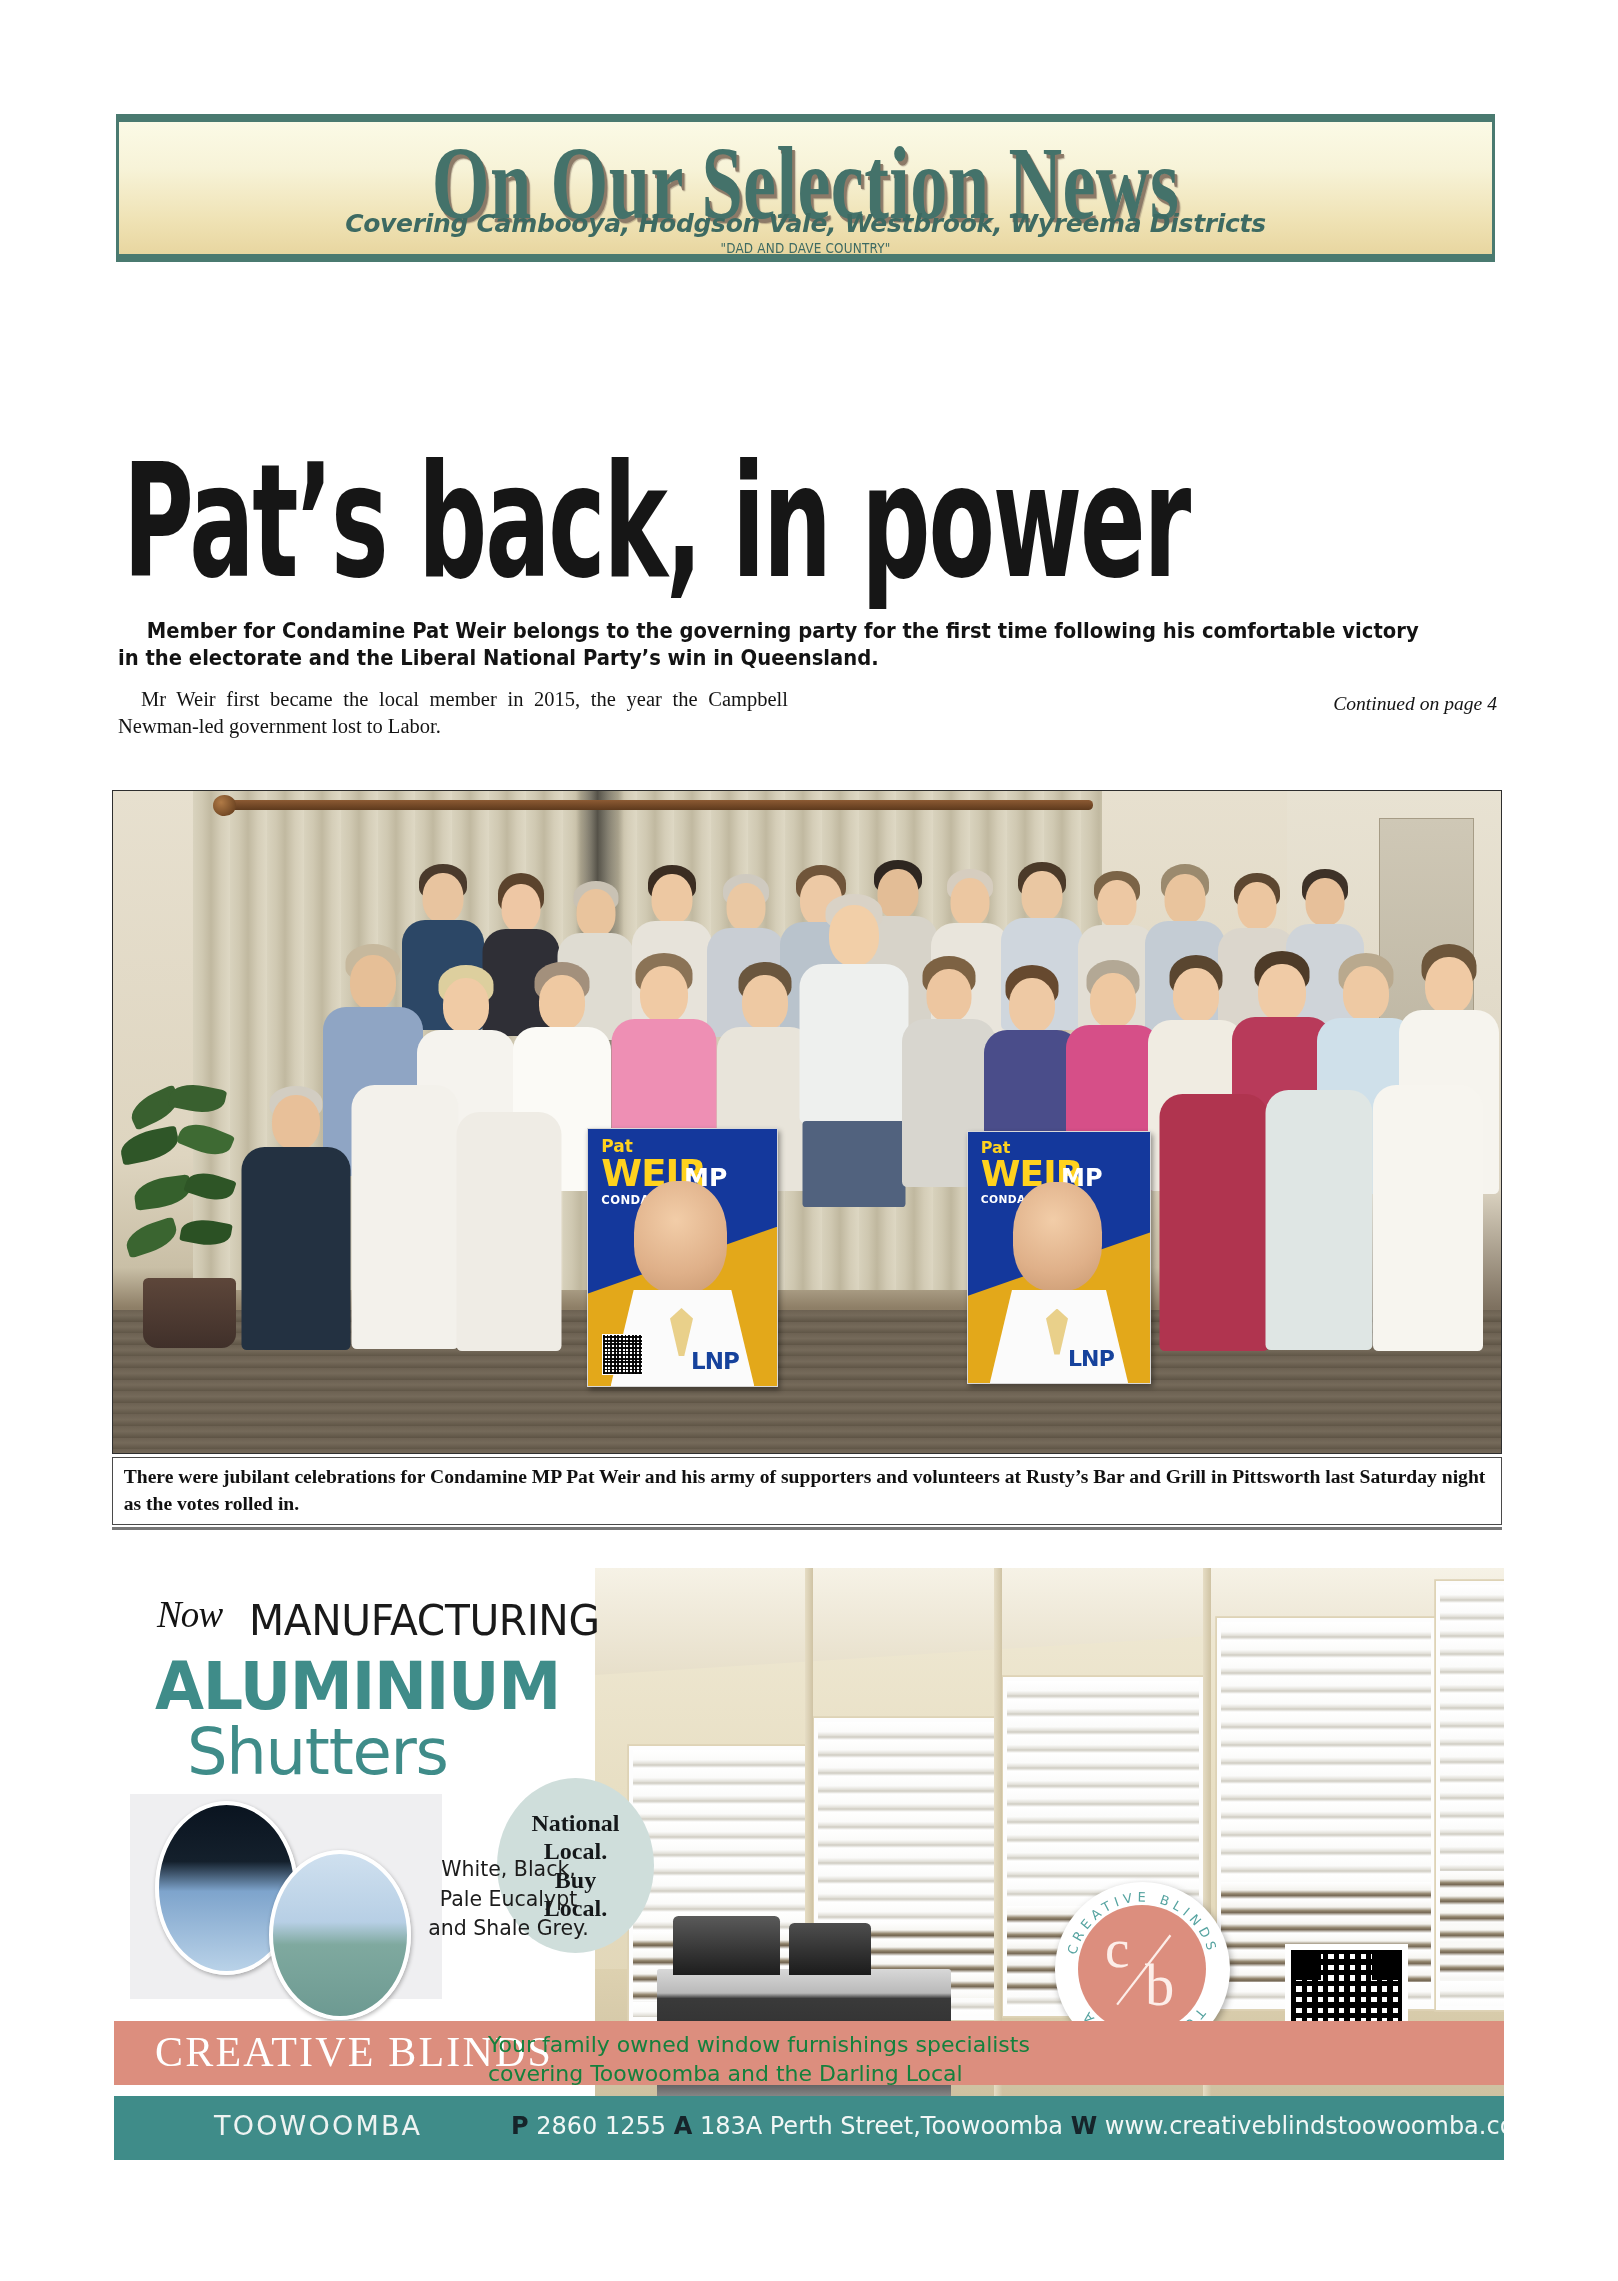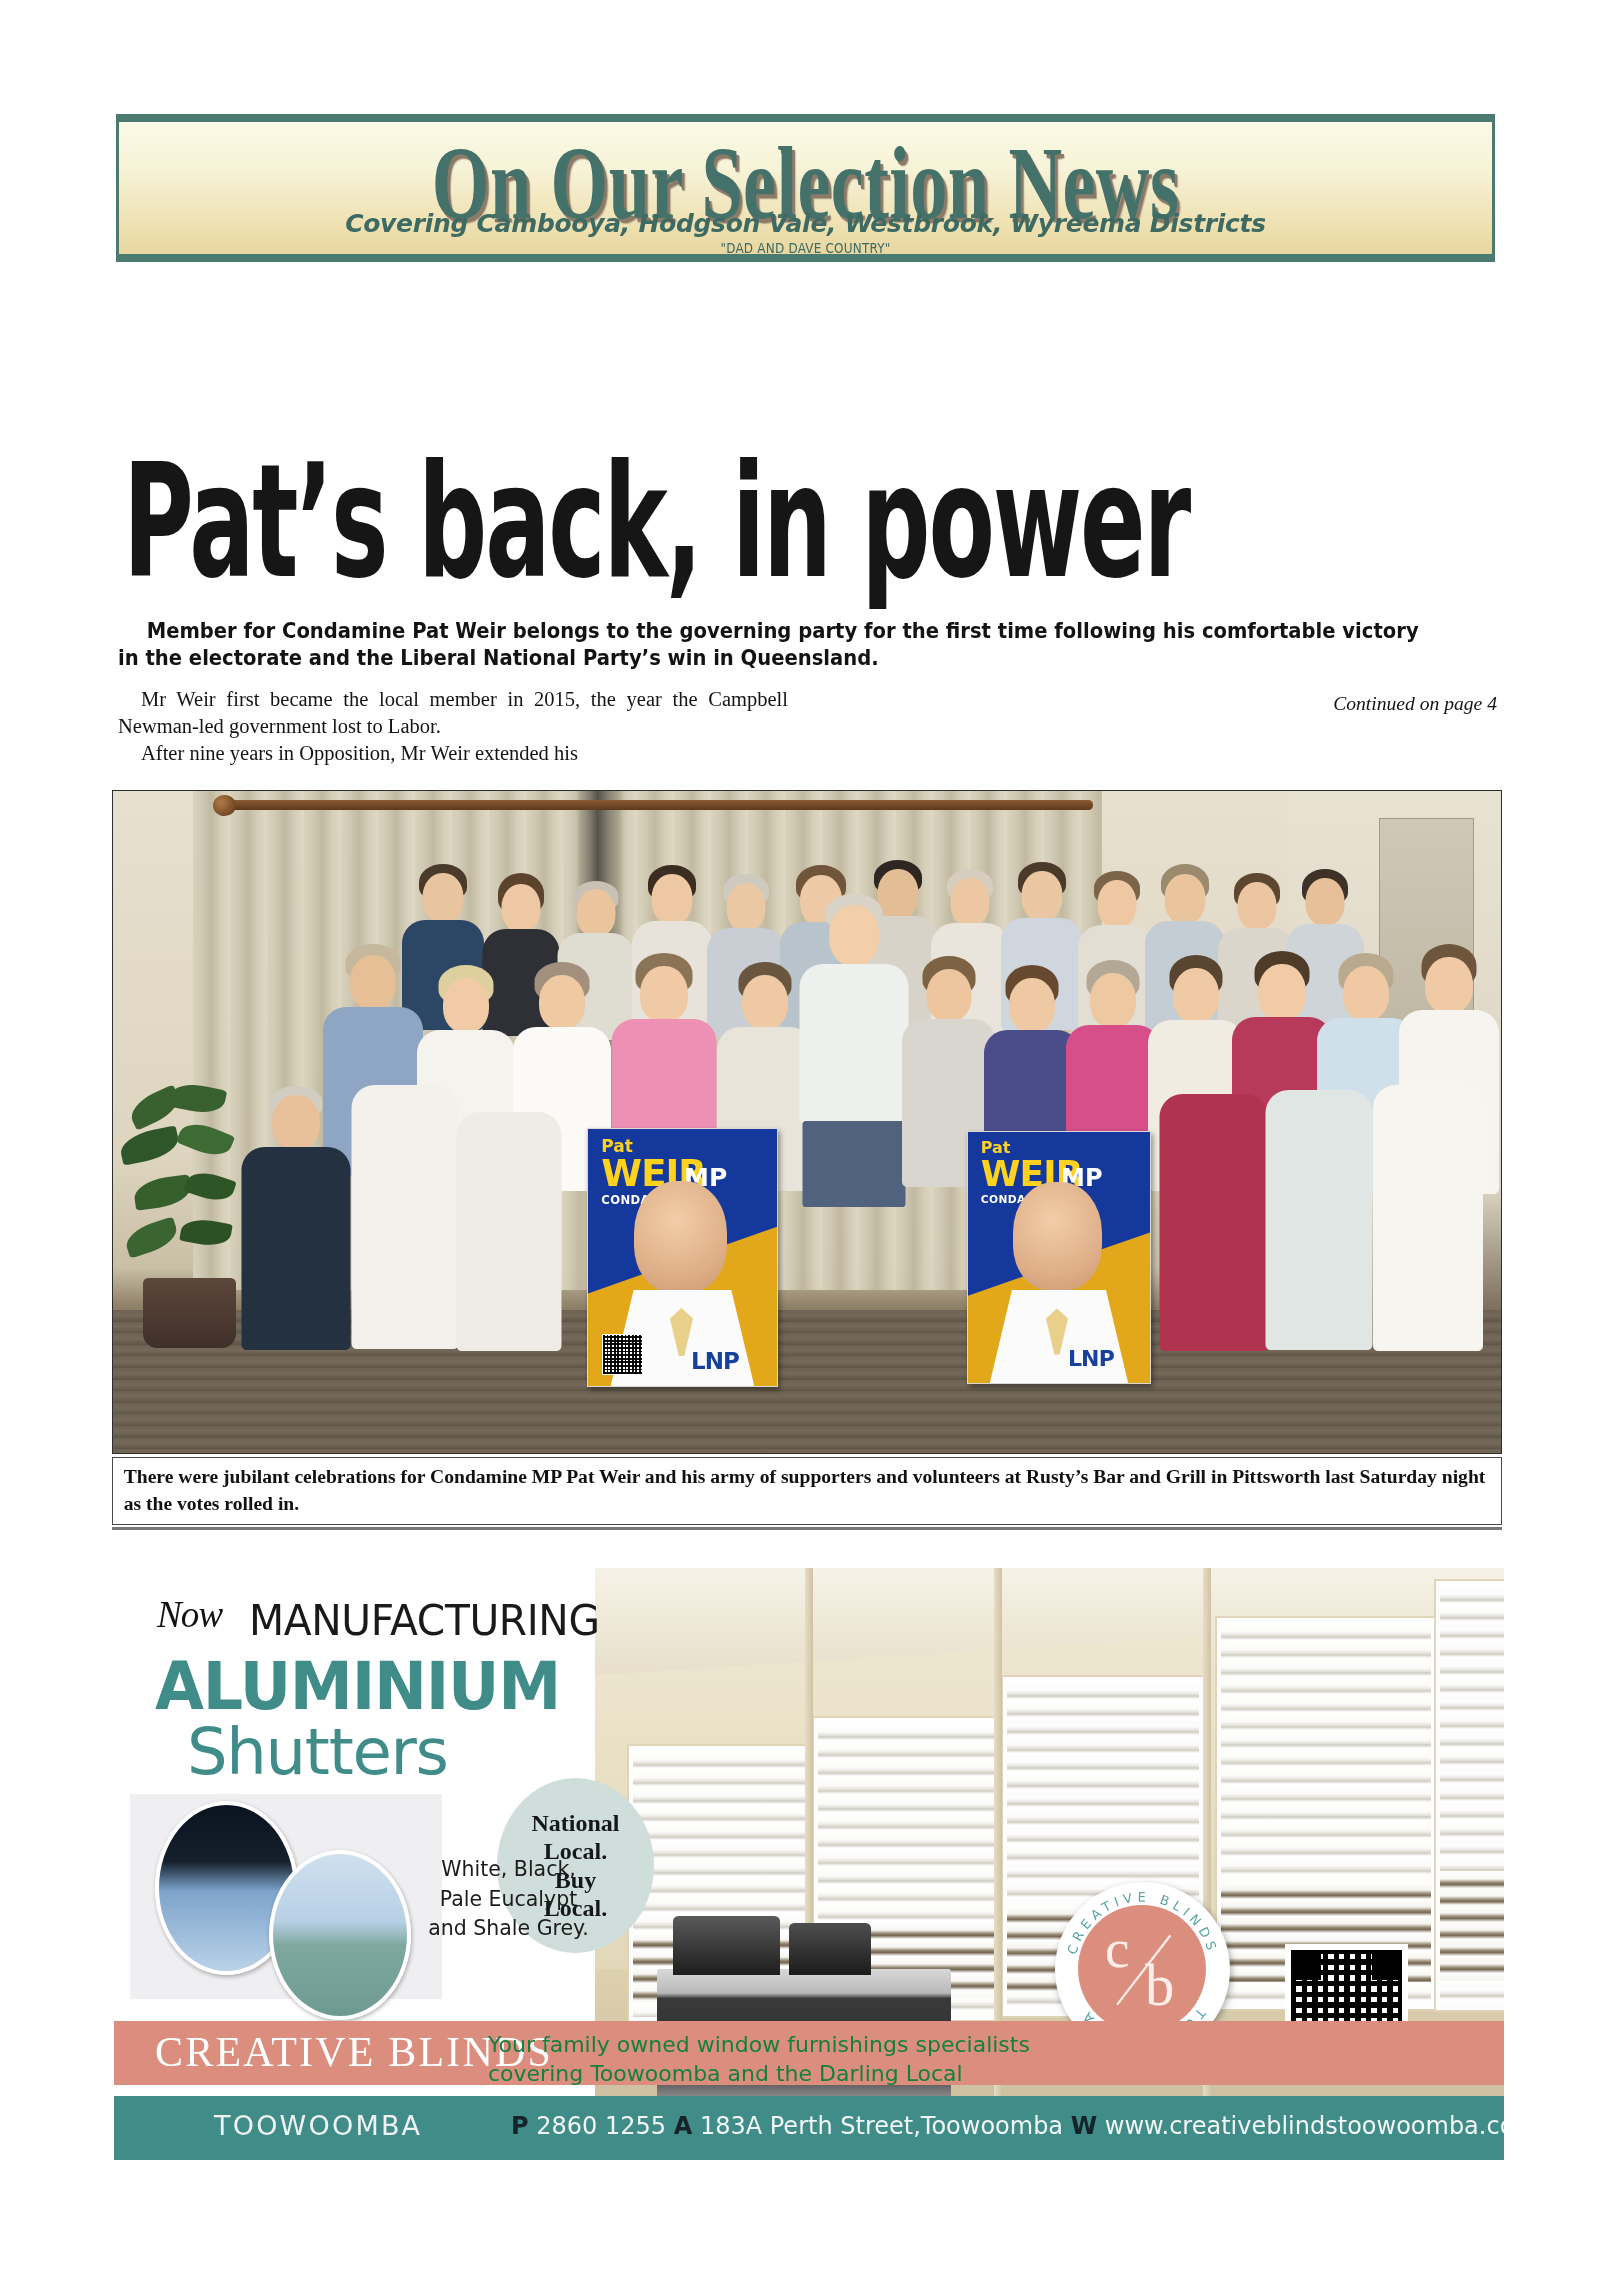--- a/index.html
+++ b/index.html
@@ -646,21 +646,20 @@
   </div>
 
 
   <div class="headline">Pat’s back, in power</div>
 
   <div class="standfirst">Member for Condamine Pat Weir belongs to the governing party for the first time following his comfortable victory in the electorate and the Liberal National Party’s win in Queensland.</div>
 
   <div class="body-cols">
     <div class="body-col left">
       <p>Mr Weir first became the local member in 2015, the year the Campbell Newman-led government lost to Labor.</p>
-      <p>After nine years in Opposition, Mr Weir extended his</p>
     </div>
     <div class="body-col right">
       <div class="continued">Continued on page 4</div>
     </div>
   </div>
 
   <div class="photo-frame">
     <div class="ph-wall"></div>
     <div class="ph-curtain"></div>
     <div class="ph-curtain-dark"></div>

